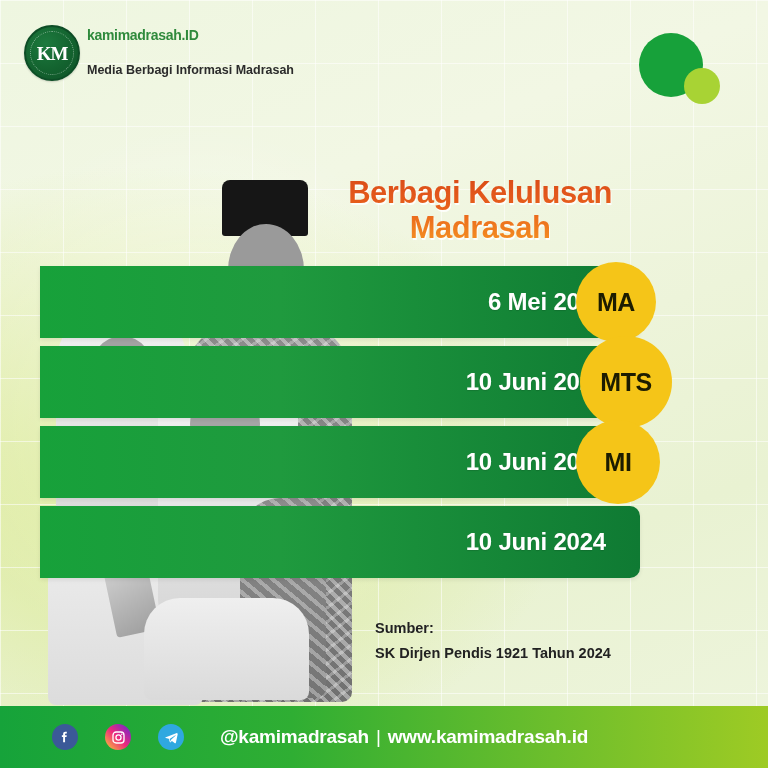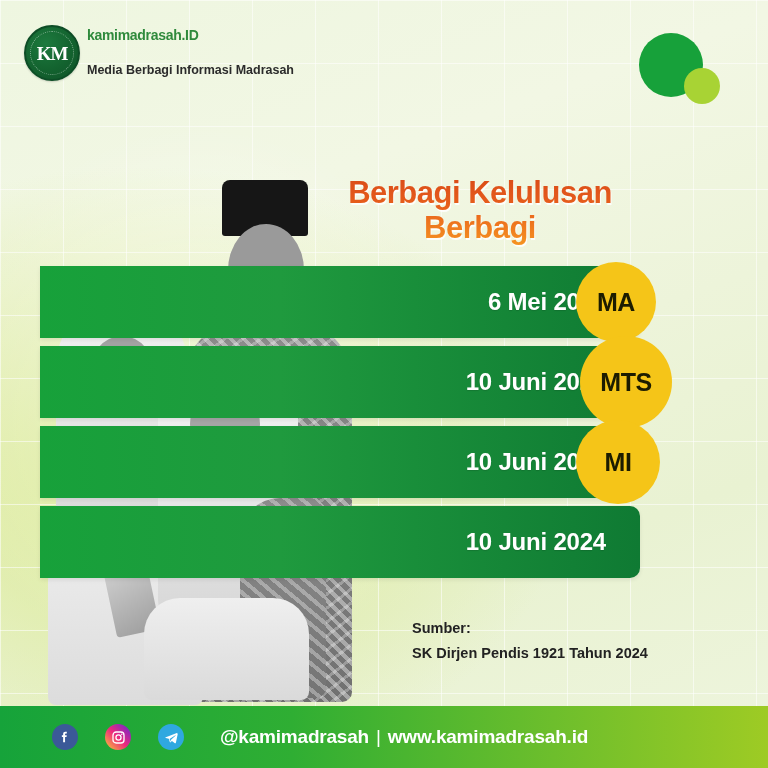--- a/index.html
+++ b/index.html
@@ -182,21 +182,21 @@
     display:flex; align-items:center; justify-content:center;
     color:#1c1c00; font-size:25px; font-weight:700; letter-spacing:-0.5px;
   }
   .row-ma   .badge{ right:112px; }
   .row-mts  .badge{ right:96px;  width:92px; height:92px; top:-10px; font-size:25px; }
   .row-mi   .badge{ right:108px; width:84px; height:84px; top:-6px; }
   .row-ra   .badge{ right:104px; width:88px; height:88px; top:-8px; }
 
   
   .source{
-    position:absolute; left:412px; top:616px;
+    position:absolute; left:375px; top:616px;
     color:#222; font-size:14.5px; font-weight:600; line-height:1.75;
   }
 
   
   .footer{
     position:absolute; left:0; bottom:0; width:768px; height:62px;
     background:linear-gradient(90deg,#16a33a 0%, #2fae33 38%, #6dbe2c 72%, #9ecb24 100%);
     display:flex; align-items:center; padding-left:52px; gap:27px;
   }
   .sicon{ width:26px; height:26px; border-radius:50%; display:flex; align-items:center; justify-content:center; flex:none; }
@@ -247,21 +247,21 @@
     <div class="fig g2">
       <div class="veil"></div>
       <div class="face"></div>
       <div class="sleeve"></div>
       <div class="robe"></div>
     </div>
   </div>
 
   <div class="title">
     <div>Berbagi Kelulusan</div>
-    <div>Berbagi</div>
+    <div>Madrasah</div>
   </div>
 
   <div class="rows">
 
     <div class="row row-ma">
       <div class="bar">
         <span class="bar-date">6 Mei 2024</span>
       </div>
       <div class="badge">MA</div>
     </div>

